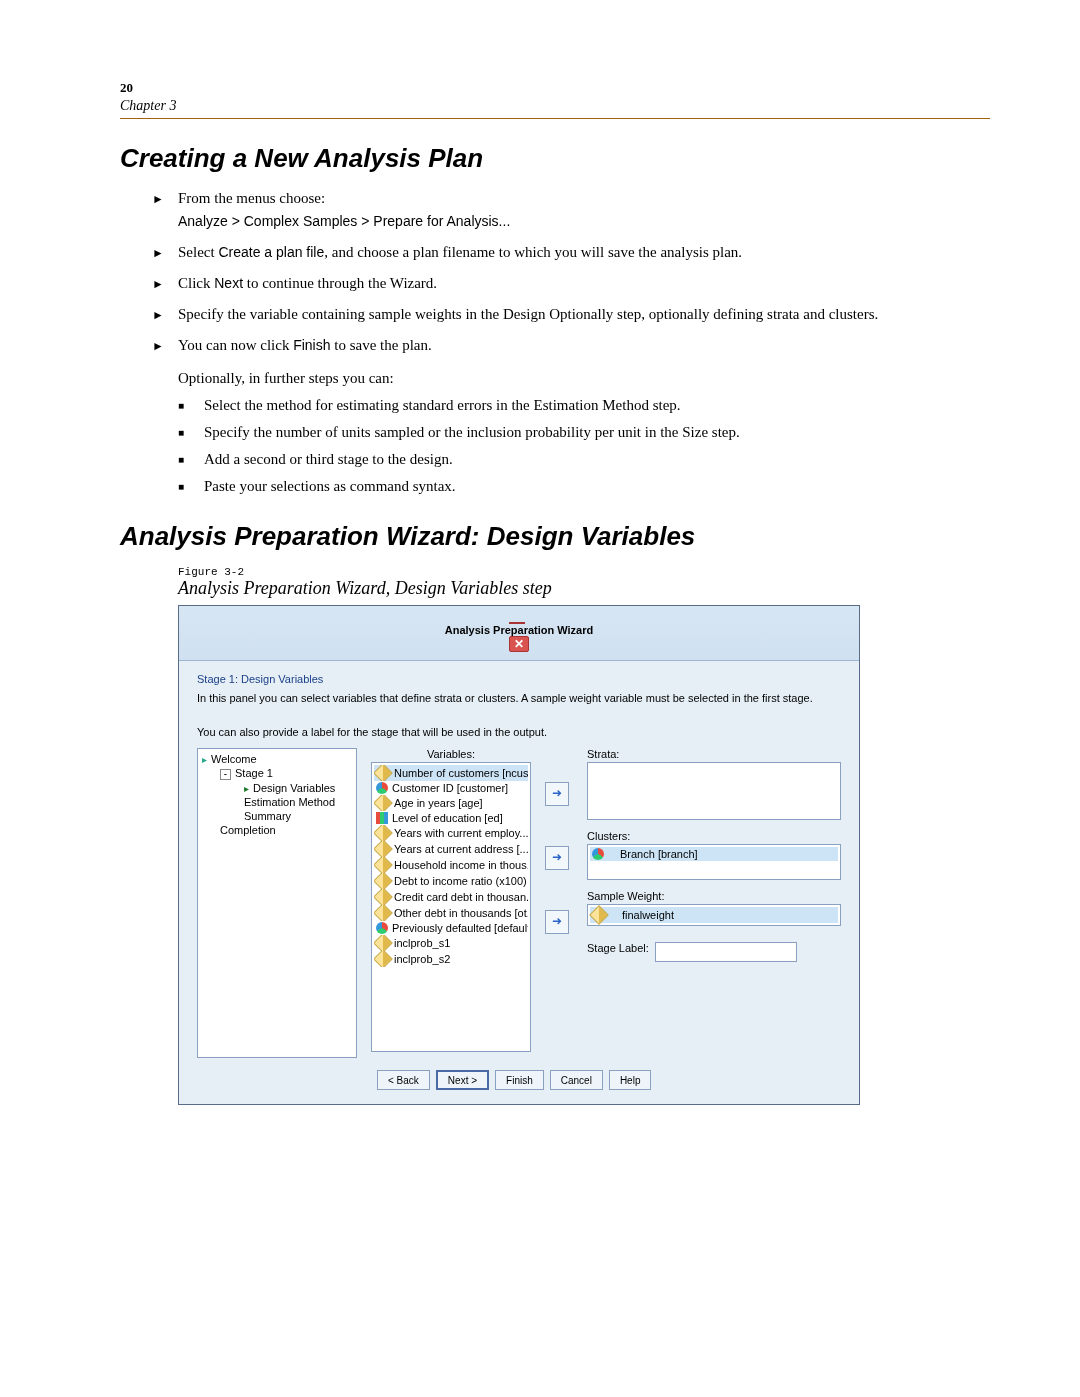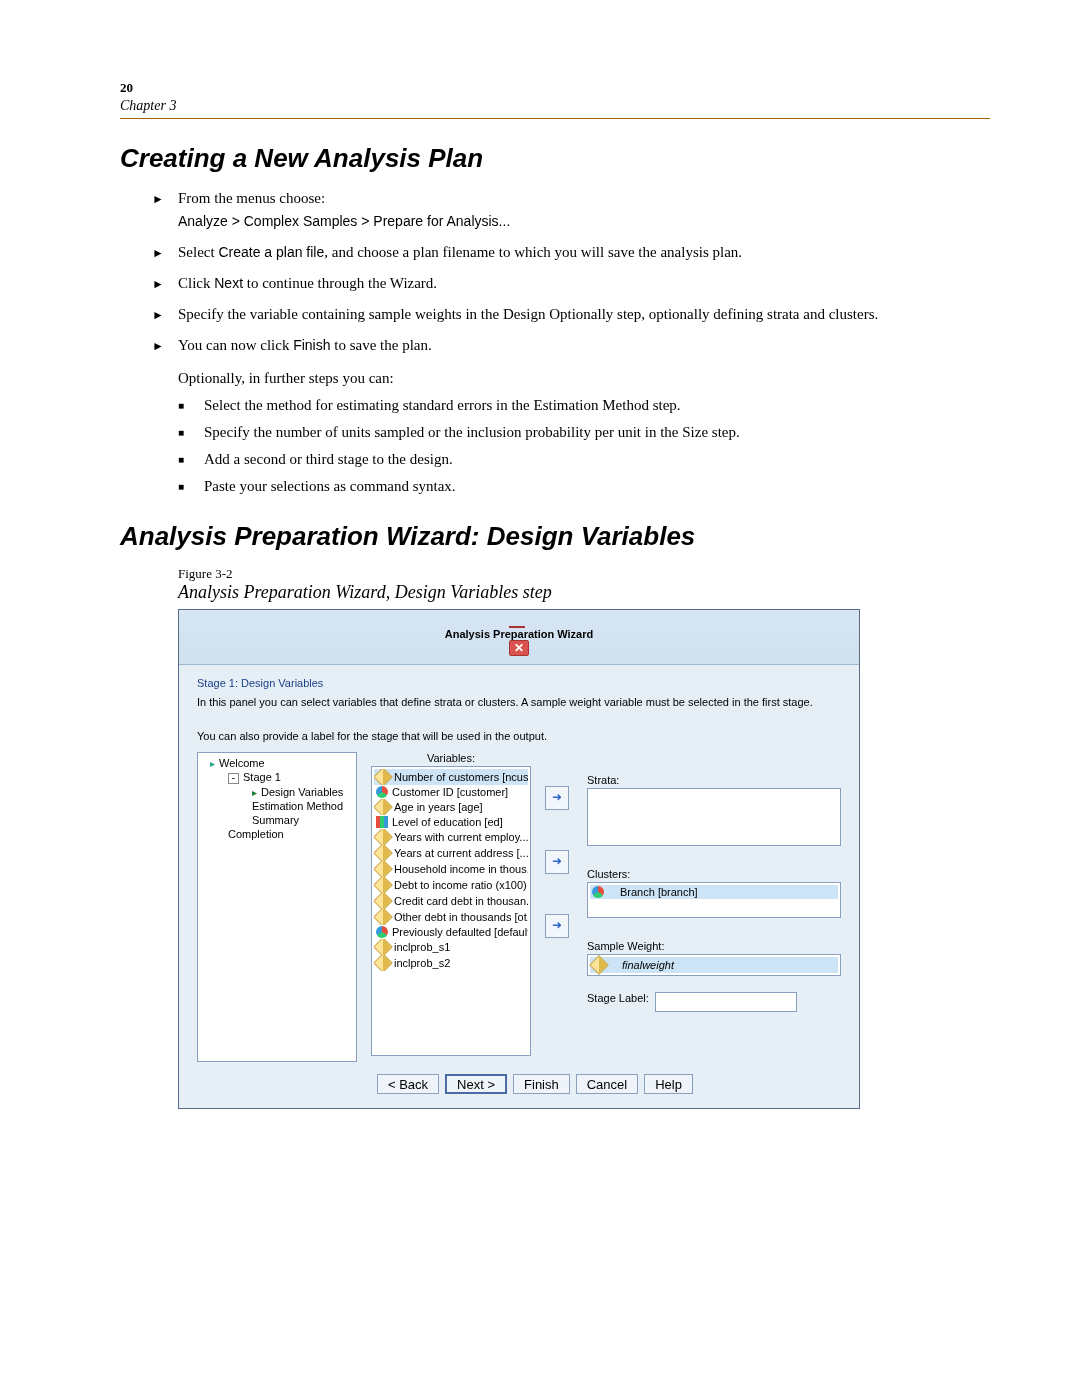--- a/index.html
+++ b/index.html
@@ -77,22 +77,22 @@
     line-height: 1.4;
   }
   ul.square-list > li::before {
     content: "■";
     position: absolute;
     left: -26px;
     font-size: 10px;
     top: 4px;
   }
   .figure-label {
-    font-family: Liberation Serif, serif;
-    font-size: 13px;
+    font-family: Liberation Mono, monospace;
+    font-size: 11px;
     margin: 6px 0 0 58px;
   }
   .figure-caption {
     font-style: italic;
     font-size: 18px;
     margin: 0 0 6px 58px;
   }
 
   
   .dialog {
@@ -146,21 +146,21 @@
 
   .design-area {
     display: flex;
     gap: 14px;
   }
   .tree-panel {
     width: 160px;
     height: 310px;
     border: 1px solid #8aa0c0;
     background: #fff;
-    padding: 3px 12px;
+    padding: 3px 4px;
     box-sizing: border-box;
   }
   .tree-row { white-space: nowrap; padding: 1px 0; }
   .tree-indent1 { padding-left: 18px; }
   .tree-indent2 { padding-left: 42px; }
   .tree-bullet { display:inline-block; width:6px; height:6px; font-size:10px; color:#2a8; margin-right:3px; }
   .tree-boxminus {
     display:inline-block; width:9px; height:9px; border:1px solid #888; text-align:center;
     line-height:7px; font-size:10px; margin-right:4px;
   }
@@ -208,51 +208,51 @@
     width: 22px; height: 22px;
     border: 1px solid #8aa0c0;
     background: #f2f7fc;
     text-align: center;
     line-height: 20px;
     color: #2b64c7;
     font-size: 12px;
   }
 
   .right-col { flex: 1; }
-  .right-col .rc-label { margin-bottom: 2px; margin-top: 22px; }
+  .right-col .rc-label { margin-bottom: 2px; }
   .rc-box {
     border: 1px solid #8aa0c0;
     background: #fff;
     padding: 2px;
     box-sizing: border-box;
     margin-bottom: 10px;
   }
   .rc-strata { height: 58px; }
   .rc-clusters { height: 36px; }
-  .rc-weight { height: 22px; font-style: italic; }
+  .rc-weight { height: 22px; }
   .cluster-item, .weight-item {
     display: flex; align-items: center; gap: 16px;
     background: #cde4f6; padding: 1px 2px;
   }
   .stage-label-row { display: flex; align-items: flex-start; gap: 6px; margin-top: 16px; }
   .stage-input { border:1px solid #8aa0c0; background:#fff; height:18px; width:140px; }
 
   .button-row {
     margin-top: 6px;
     padding: 6px 0 4px 180px;
     display: flex;
     gap: 6px;
   }
   .btn {
     border: 1px solid #8aa0c0;
     background: #eef4fa;
     padding: 1px 10px;
     height: 20px;
     font-family: Tahoma, Arial, sans-serif;
-    font-size: 13px;
+    font-size: 10px;
   }
   .btn.default { border: 2px solid #4a6aa5; }
 </style>
 </head>
 <body>
 
 <div class="page">
   <div class="page-number">20</div>
   <div class="chapter-line">Chapter 3</div>
 

